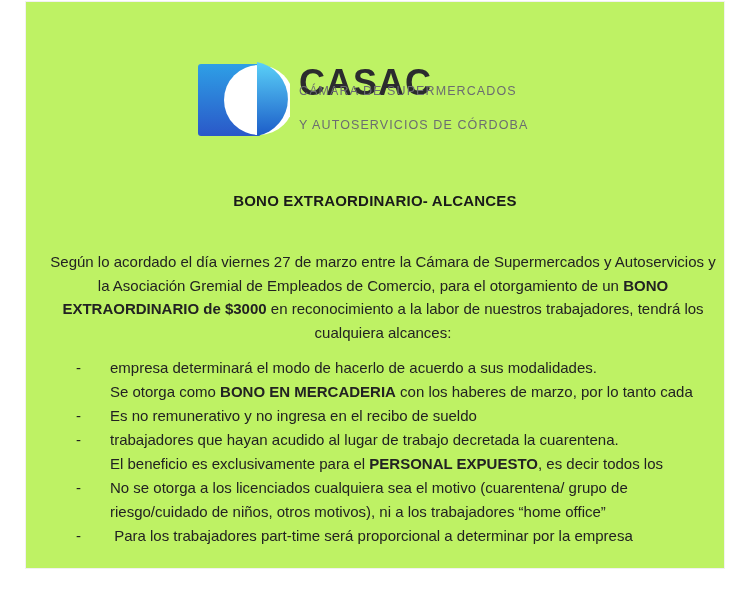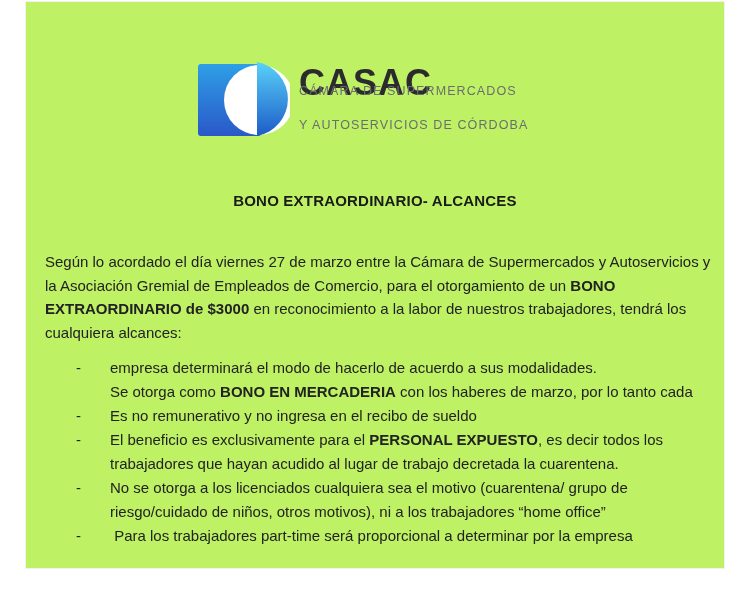--- a/index.html
+++ b/index.html
@@ -16,21 +16,21 @@
                letter-spacing:1.1px; color:#6b6d70; line-height:1; white-space:pre; }
   .logo-sub1 { top:83px; }
   .logo-sub2 { top:117px; }
 
   
   .title { position:absolute; left:0; top:190px; width:698px; text-align:center;
            font-size:15px; font-weight:bold; color:#1a1a1a; letter-spacing:0.2px; }
 
   
   .para { position:absolute; left:19px; top:248px; width:676px;
-          font-size:15px; line-height:23.5px; color:#222; }
+          font-size:15px; line-height:23.5px; color:#222;text-align:center; }
   .line { white-space:pre; }
   b { font-weight:bold; }
 
   .list { position:absolute; left:50px; top:354px; width:648px;
           font-size:15px; line-height:24px; color:#222; }
   .bullet-item { display:flex; }
   .bullet-marker { flex:0 0 34px; width:34px; }
   .bullet-text { flex:1; }
 </style>
 </head>
@@ -77,22 +77,22 @@
       </div>
       <div class="bullet-item">
         <span class="bullet-marker">-</span>
         <div class="bullet-text">
           <div class="line"><span>Es no remunerativo y no ingresa en el recibo de sueldo</span></div>
         </div>
       </div>
       <div class="bullet-item">
         <span class="bullet-marker">-</span>
         <div class="bullet-text">
+          <div class="line"><span>trabajadores que hayan acudido al lugar de trabajo decretada la cuarentena.</span></div>
           <div class="line"><span>El beneficio es exclusivamente para el </span><b>PERSONAL EXPUESTO</b><span>, es decir todos los</span></div>
-          <div class="line"><span>trabajadores que hayan acudido al lugar de trabajo decretada la cuarentena.</span></div>
         </div>
       </div>
       <div class="bullet-item">
         <span class="bullet-marker">-</span>
         <div class="bullet-text">
           <div class="line"><span>No se otorga a los licenciados cualquiera sea el motivo (cuarentena/ grupo de</span></div>
           <div class="line"><span>riesgo/cuidado de niños, otros motivos), ni a los trabajadores “home office”</span></div>
         </div>
       </div>
       <div class="bullet-item">

